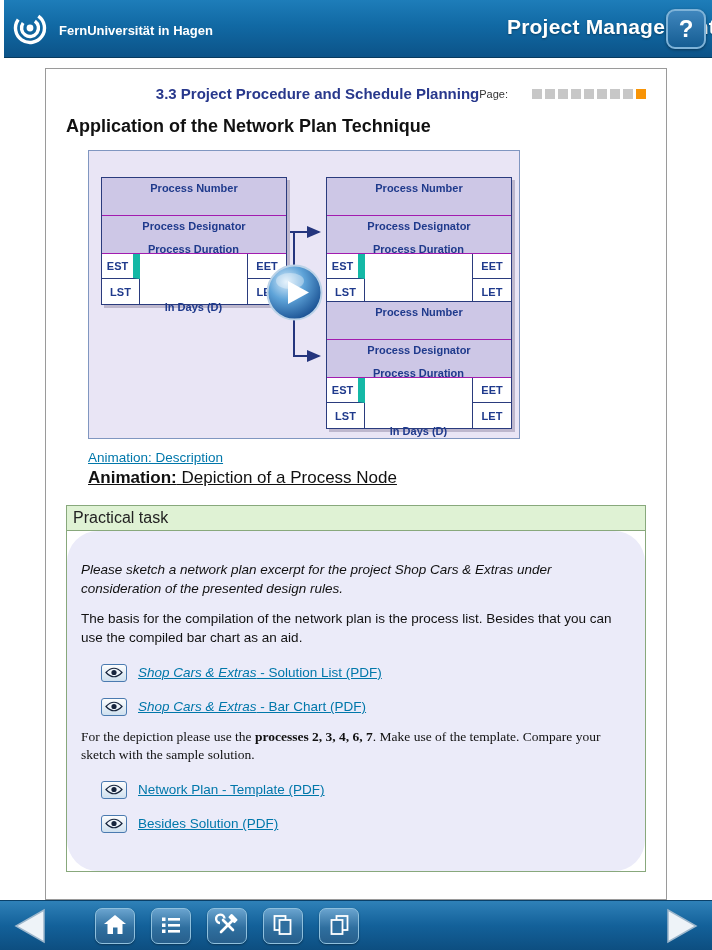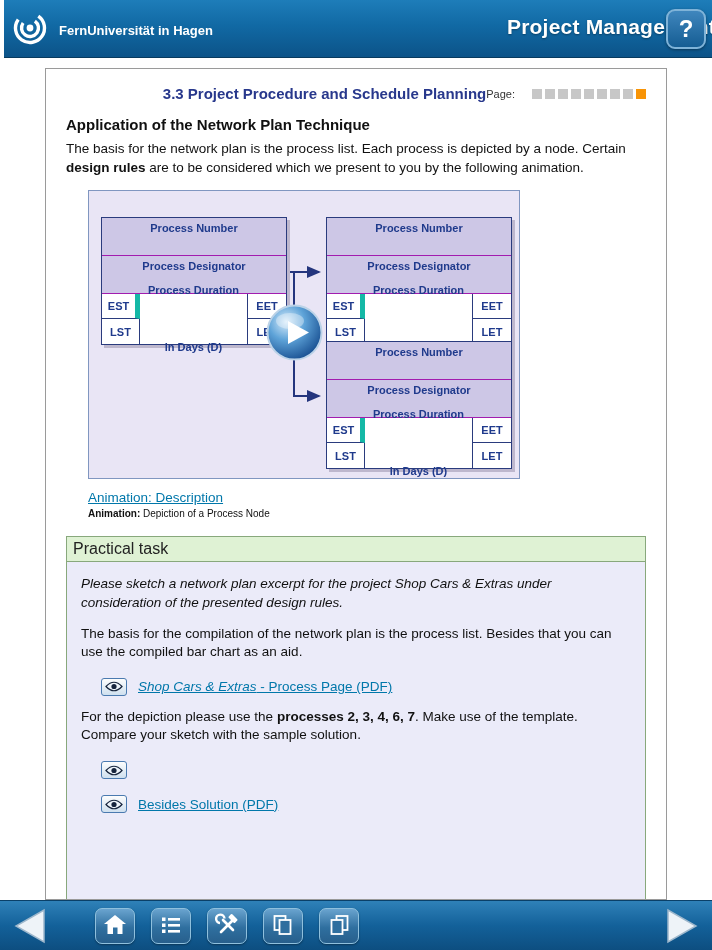--- a/index.html
+++ b/index.html
@@ -32,62 +32,62 @@
   }
   
   .content-box {
     position:absolute; left:45px; top:68px; width:622px; height:832px;
     border:1px solid #9a9a9a; background:#fff; overflow:hidden;
     padding:16px 20px 0 20px;
   }
   .head-row { display:flex; justify-content:flex-end; align-items:center; }
   .section-title { font-size:15px; font-weight:bold; color:#28388c; }
   .pager { display:flex; align-items:center; }
-  .pager-label { font-size:11px; color:#333; margin-right:14px; }
+  .pager-label { font-size:11px; color:#333; margin-right:21px; }
   .pgsq { width:10px; height:10px; margin-left:3px; display:inline-block; background:#c7c7c7; }
   .pgsq.active { background:#f89406; }
-  .subheading { margin-top:14px; font-size:15px; font-weight:bold; }
+  .subheading { margin-top:14px; font-size:18px; font-weight:bold; }
   .para { margin-top:7px; font-size:13.5px; line-height:1.38; }
   .b { font-weight:bold; }
   
   .figure {
     margin:13px 0 0 22px; width:432px; height:289px; position:relative;
     background:#e9e5f5; border:1px solid #8096c0;
   }
   .pnode {
     position:absolute; width:186px; background:#fff;
     border:1px solid #2a3b7d; box-shadow:3px 3px 0 #bdb7cd;
     font-size:11px; font-weight:bold; color:#1f3a8c;
   }
   .pnode .hrow {
     height:38px; line-height:21px; text-align:center;
     background:#cdc7e6; border-bottom:1px solid #a21caf;
   }
   .pnode .grid { display:grid; grid-template-columns:38px 108px 38px; grid-template-rows:25px 25px; }
   .pnode .c { display:flex; align-items:center; justify-content:center; background:#fff; }
-  .pnode .c.est { border-right:5px solid #14b8a6; border-bottom:1px solid #2a3b7d; }
+  .pnode .c.est { border-right:7px solid #14b8a6; border-bottom:1px solid #2a3b7d; }
   .pnode .c.lst { border-right:1px solid #2a3b7d; }
   .pnode .c.mid { grid-row:span 2; flex-direction:column; border-right:1px solid #2a3b7d; line-height:1.25; text-align:center;gap:44px; }
   .pnode .c.eet { border-bottom:1px solid #2a3b7d; }
   .node-a { left:12px; top:26px; }
   .node-b { left:237px; top:26px; }
   .node-c { left:237px; top:150px; }
   .arrows { position:absolute; left:0; top:0; pointer-events:none; }
   .playbtn { position:absolute; left:177px; top:113px; width:57px; height:57px; cursor:pointer; }
   
   a.lnk { color:#0077aa; text-decoration:underline; cursor:pointer; }
   .anim-link-row { margin:11px 0 0 22px; font-size:13.5px; }
-  .anim-caption { margin:3px 0 0 22px; font-size:10px; }
+  .anim-caption { margin:3px 0 0 22px; font-size:17px;text-decoration:underline; }
   
   .taskbox { margin-top:17px; width:580px; border:1px solid #88a87c; }
   .task-head {
     background:#dff2d4; border-bottom:1px solid #88a87c;
     font-size:16px; padding:3px 6px; color:#222;
   }
-  .task-body { background:#ebebf9; padding:13px 14px 20px 14px; min-height:340px; }
+  .task-body { background:#ebebf9; padding:30px 14px 20px 14px; min-height:340px;border-radius:31px; }
   .task-body .ital { font-style:italic; font-size:13.5px; line-height:1.38; }
   .task-body .para { margin-top:12px; }
   .doc-link-row { margin:16px 0 0 20px; display:flex; align-items:center; gap:11px; }
   .eye-btn {
     width:26px; height:18px; border:1px solid #4a7ab0; border-radius:3px;
     background:linear-gradient(180deg,#fdfdfd,#cfe0ef); cursor:pointer;
     display:flex; align-items:center; justify-content:center; padding:0;
   }
   .doc-link { font-size:13.5px; }
   .doc-link .it { font-style:italic; }
@@ -142,21 +142,20 @@
           <span class="pgsq"></span>
           <span class="pgsq"></span>
           <span class="pgsq"></span>
           <span class="pgsq active"></span>
         </span>
     </div>
   </div>
 
   <div class="subheading">Application of the Network Plan Technique</div>
 
-  <div class="para"><span>The basis for the network plan is the process list. Each process is depicted by a node. Certain </span><span class="b">design rules</span><span> are to be considered which we present to you by the following animation.</span></div>
 
   <div class="figure">
 
     <svg class="arrows" width="432" height="289">
       <defs>
         <marker id="ah" markerWidth="8" markerHeight="8" refX="6" refY="3" orient="auto">
           <path d="M0,0 L7,3 L0,6 Z" fill="#24357d"></path>
         </marker>
       </defs>
       <line x1="199" y1="81" x2="230" y2="81" stroke="#24357d" stroke-width="2" marker-end="url(#ah)"></line>
@@ -235,33 +234,43 @@
 
       <div class="para">The basis for the compilation of the network plan is the process list. Besides that you can use the compiled bar chart as an aid.</div>
 
       <div class="doc-link-row">
         <button class="eye-btn">
           <svg width="18" height="11" viewBox="0 0 18 11">
             <path d="M1 5.5 Q9 -3 17 5.5 Q9 14 1 5.5 Z" fill="#eef4fa" stroke="#16243c" stroke-width="1.2"></path>
             <circle cx="9" cy="5.5" r="2.6" fill="#16243c"></circle>
           </svg>
         </button>
-        <a class="lnk doc-link"><span class="it">Shop Cars &amp; Extras</span><span> - Process Page (PDF)</span></a>
-      </div>
-
-
-      <div class="para" style=""><span>For the depiction please use the </span><span class="b">processes 2, 3, 4, 6, 7</span><span>. Make use of the template. Compare your sketch with the sample solution.</span></div>
+        <a class="lnk doc-link"><span class="it">Shop Cars &amp; Extras</span><span> - Solution List (PDF)</span></a>
+      </div>
 
       <div class="doc-link-row">
         <button class="eye-btn">
           <svg width="18" height="11" viewBox="0 0 18 11">
             <path d="M1 5.5 Q9 -3 17 5.5 Q9 14 1 5.5 Z" fill="#eef4fa" stroke="#16243c" stroke-width="1.2"></path>
             <circle cx="9" cy="5.5" r="2.6" fill="#16243c"></circle>
           </svg>
         </button>
+        <a class="lnk doc-link"><span class="it">Shop Cars &amp; Extras</span><span> - Bar Chart (PDF)</span></a>
+      </div>
+
+      <div class="para" style="font-family:Liberation Serif, serif;"><span>For the depiction please use the </span><span class="b">processes 2, 3, 4, 6, 7</span><span>. Make use of the template. Compare your sketch with the sample solution.</span></div>
+
+      <div class="doc-link-row">
+        <button class="eye-btn">
+          <svg width="18" height="11" viewBox="0 0 18 11">
+            <path d="M1 5.5 Q9 -3 17 5.5 Q9 14 1 5.5 Z" fill="#eef4fa" stroke="#16243c" stroke-width="1.2"></path>
+            <circle cx="9" cy="5.5" r="2.6" fill="#16243c"></circle>
+          </svg>
+        </button>
+        <a class="lnk doc-link">Network Plan - Template (PDF)</a>
       </div>
 
       <div class="doc-link-row">
         <button class="eye-btn">
           <svg width="18" height="11" viewBox="0 0 18 11">
             <path d="M1 5.5 Q9 -3 17 5.5 Q9 14 1 5.5 Z" fill="#eef4fa" stroke="#16243c" stroke-width="1.2"></path>
             <circle cx="9" cy="5.5" r="2.6" fill="#16243c"></circle>
           </svg>
         </button>
         <a class="lnk doc-link">Besides Solution (PDF)</a>

